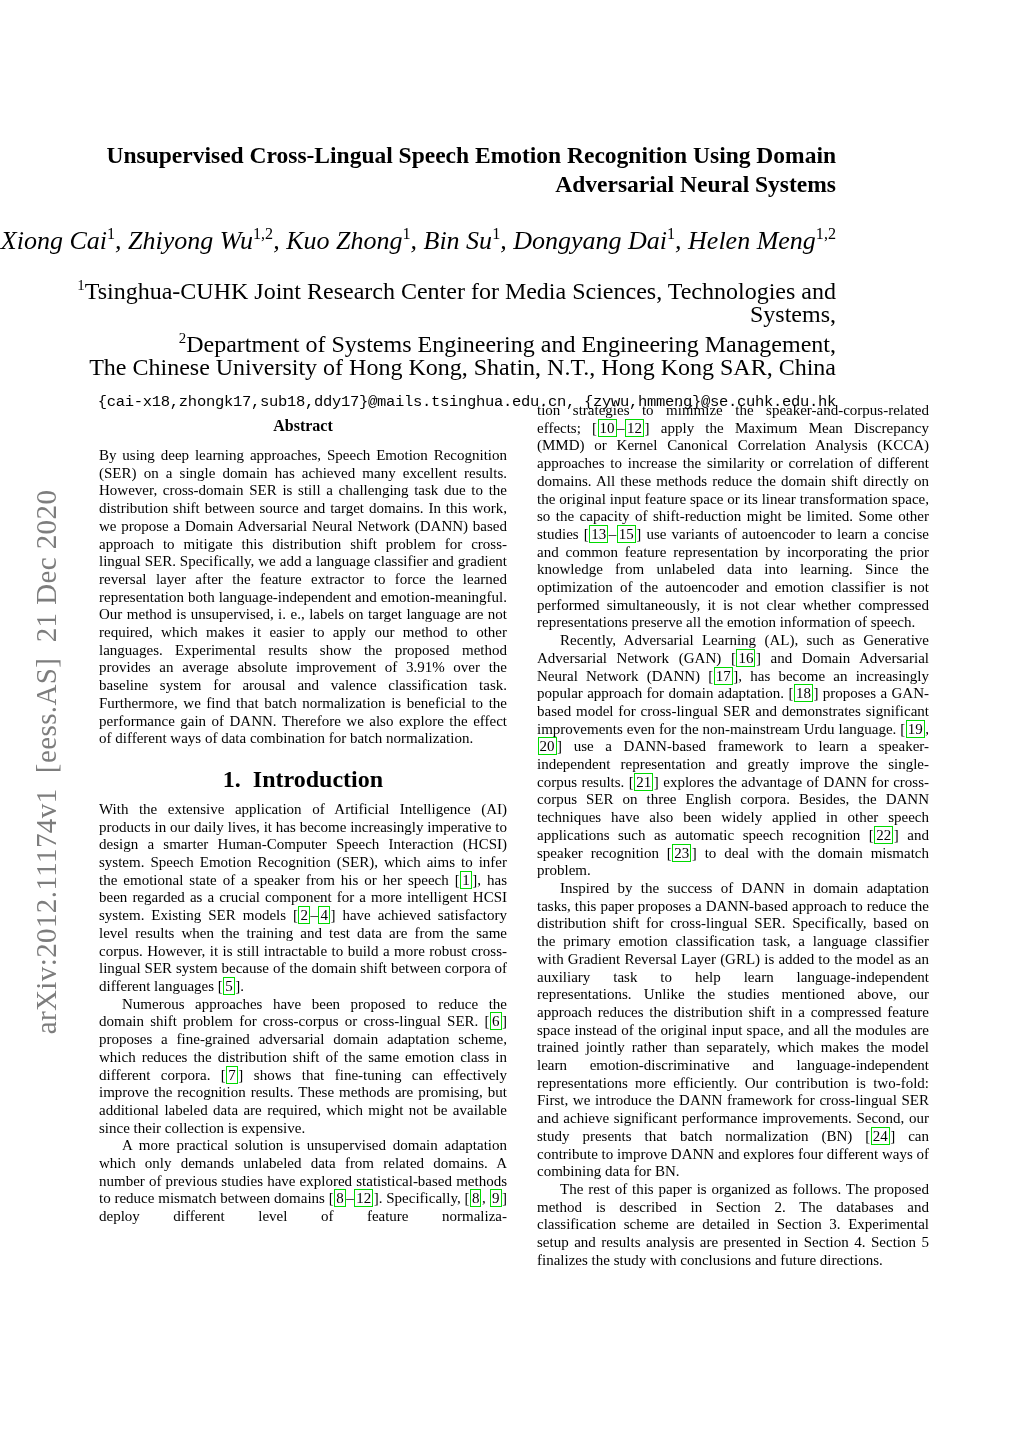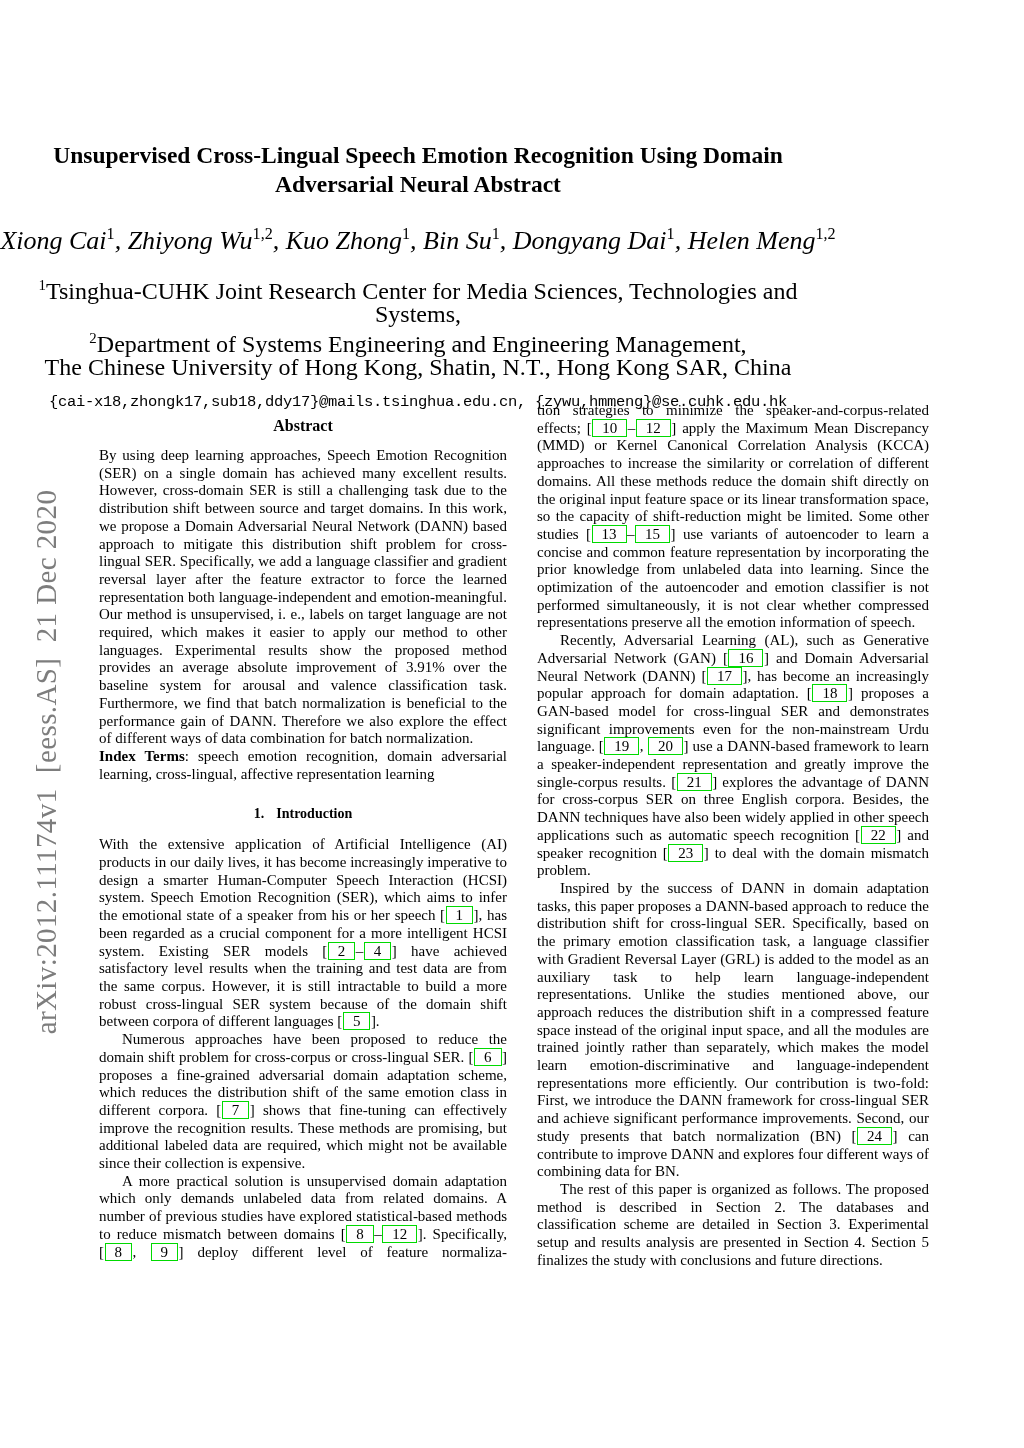--- a/index.html
+++ b/index.html
@@ -12,21 +12,21 @@
 
   
   .watermark{
     position:absolute;left:46px;top:762px;
     transform:translate(-50%,-50%) rotate(-90deg);
     font-size:29px;color:var(--wm-gray,#7d7d7d);
     white-space:pre;letter-spacing:0.4px;
   }
 
   
-  .title-block{position:absolute;top:141px;left:0;width:836px;text-align:center;}
+  .title-block{position:absolute;top:141px;left:0;width:836px;text-align:right;}
   .title-line{font-weight:bold;font-size:23.5px;line-height:29px;}
   .authors{margin-top:23px;font-style:italic;font-size:26px;line-height:24px;}
   .authors sup,.affil-line sup{font-size:62%;font-style:normal;}
   .affiliations{margin-top:21px;font-size:24px;line-height:23.5px;}
   .emails{
     margin-top:13px;font-family:"Liberation Mono","DejaVu Sans Mono",monospace;
     font-size:15.5px;letter-spacing:-0.3px;
   }
 
   
@@ -36,62 +36,61 @@
   }
   .col{font-size:15px;line-height:17.7px;text-align:justify;hyphens:auto;}
   .col-left{width:408px;flex:0 0 408px;}
   .col-right{width:392px;flex:0 0 392px;}
 
   .abstract-heading{
     font-size:16px;font-weight:bold;text-align:center;
     line-height:24px;margin:12px 0 9px 0;
   }
   .section-heading{
-    font-size:14px;font-weight:bold;text-align:center;
+    font-size:24px;font-weight:bold;text-align:center;
     line-height:24px;margin:19px 0 10px 0;
   }
   .section-heading .sec-num{margin-right:12px;}
 
   p.body-par{margin:0;}
   p.body-par.indent{text-indent:23px;}
   p.body-par.jlast{text-align-last:justify;}
   .index-terms{margin:0;}
   .index-terms b{font-weight:bold;}
 
   .cite{
     border:1.5px solid var(--cite-green,#00da00);
-    padding:0 9px;margin:0 0.5px;font-family:Liberation Serif, serif;
+    padding:0 1px;margin:0 0.5px;font-family:Liberation Serif, serif;
   }
 </style>
 </head>
 <body>
 
 <div class="page">
 
   <div class="watermark">arXiv:2012.11174v1  [eess.AS]  21 Dec 2020</div>
 
   <div class="title-block">
     <div>
         <div class="title-line">Unsupervised Cross-Lingual Speech Emotion Recognition Using Domain</div>
-        <div class="title-line">Adversarial Neural Abstract</div>
+        <div class="title-line">Adversarial Neural Systems</div>
       </div>
     <div class="authors"><span>Xiong Cai<sup>1</sup>, </span><span>Zhiyong Wu<sup>1,2</sup>, </span><span>Kuo Zhong<sup>1</sup>, </span><span>Bin Su<sup>1</sup>, </span><span>Dongyang Dai<sup>1</sup>, </span><span>Helen Meng<sup>1,2</sup></span></div>
     <div class="affiliations">
         <div class="affil-line"><sup>1</sup>Tsinghua-CUHK Joint Research Center for Media Sciences, Technologies and Systems,</div>
         <div class="affil-line"><sup>2</sup>Department of Systems Engineering and Engineering Management,</div>
         <div class="affil-line">The Chinese University of Hong Kong, Shatin, N.T., Hong Kong SAR, China</div>
       </div>
     <div class="emails">{cai-x18,zhongk17,sub18,ddy17}@mails.tsinghua.edu.cn, {zywu,hmmeng}@se.cuhk.edu.hk</div>
   </div>
 
   <div class="columns">
     <div class="col col-left">
       <div class="abstract-heading">Abstract</div>
       <p class="body-par">By using deep learning approaches, Speech Emotion Recognition (SER) on a single domain has achieved many excellent results. However, cross-domain SER is still a challenging task due to the distribution shift between source and target domains. In this work, we propose a Domain Adversarial Neural Network (DANN) based approach to mitigate this distribution shift problem for cross-lingual SER. Specifically, we add a language classifier and gradient reversal layer after the feature extractor to force the learned representation both language-independent and emotion-meaningful. Our method is unsupervised, i. e., labels on target language are not required, which makes it easier to apply our method to other languages. Experimental results show the proposed method provides an average absolute improvement of 3.91% over the baseline system for arousal and valence classification task. Furthermore, we find that batch normalization is beneficial to the performance gain of DANN. Therefore we also explore the effect of different ways of data combination for batch normalization.</p>
-      <p class="index-terms"><b>Index Terms</b><span>: speech emotion recognition, domain adversarial learning, cross-lingual, affective representation learning</span></p>
       <h2 class="section-heading"><span class="sec-num">1.</span><span>Introduction</span></h2>
       <div>
           <p class="body-par">With the extensive application of Artificial Intelligence (AI) products in our daily lives, it has become increasingly imperative to design a smarter Human-Computer Speech Interaction (HCSI) system. Speech Emotion Recognition (SER), which aims to infer the emotional state of a speaker from his or her speech [<span class="cite">1</span>], has been regarded as a crucial component for a more intelligent HCSI system. Existing SER models [<span class="cite">2</span>–<span class="cite">4</span>] have achieved satisfactory level results when the training and test data are from the same corpus. However, it is still intractable to build a more robust cross-lingual SER system because of the domain shift between corpora of different languages [<span class="cite">5</span>].</p>
           <p class="body-par indent">Numerous approaches have been proposed to reduce the domain shift problem for cross-corpus or cross-lingual SER. [<span class="cite">6</span>] proposes a fine-grained adversarial domain adaptation scheme, which reduces the distribution shift of the same emotion class in different corpora. [<span class="cite">7</span>] shows that fine-tuning can effectively improve the recognition results. These methods are promising, but additional labeled data are required, which might not be available since their collection is expensive.</p>
           <p class="body-par indent jlast">A more practical solution is unsupervised domain adaptation which only demands unlabeled data from related domains. A number of previous studies have explored statistical-based methods to reduce mismatch between domains [<span class="cite">8</span>–<span class="cite">12</span>]. Specifically, [<span class="cite">8</span>, <span class="cite">9</span>] deploy different level of feature normaliza-</p>
         </div>
     </div>
     <div class="col col-right">
       <div>
           <p class="body-par">tion strategies to minimize the speaker-and-corpus-related effects; [<span class="cite">10</span>–<span class="cite">12</span>] apply the Maximum Mean Discrepancy (MMD) or Kernel Canonical Correlation Analysis (KCCA) approaches to increase the similarity or correlation of different domains. All these methods reduce the domain shift directly on the original input feature space or its linear transformation space, so the capacity of shift-reduction might be limited. Some other studies [<span class="cite">13</span>–<span class="cite">15</span>] use variants of autoencoder to learn a concise and common feature representation by incorporating the prior knowledge from unlabeled data into learning. Since the optimization of the autoencoder and emotion classifier is not performed simultaneously, it is not clear whether compressed representations preserve all the emotion information of speech.</p>

